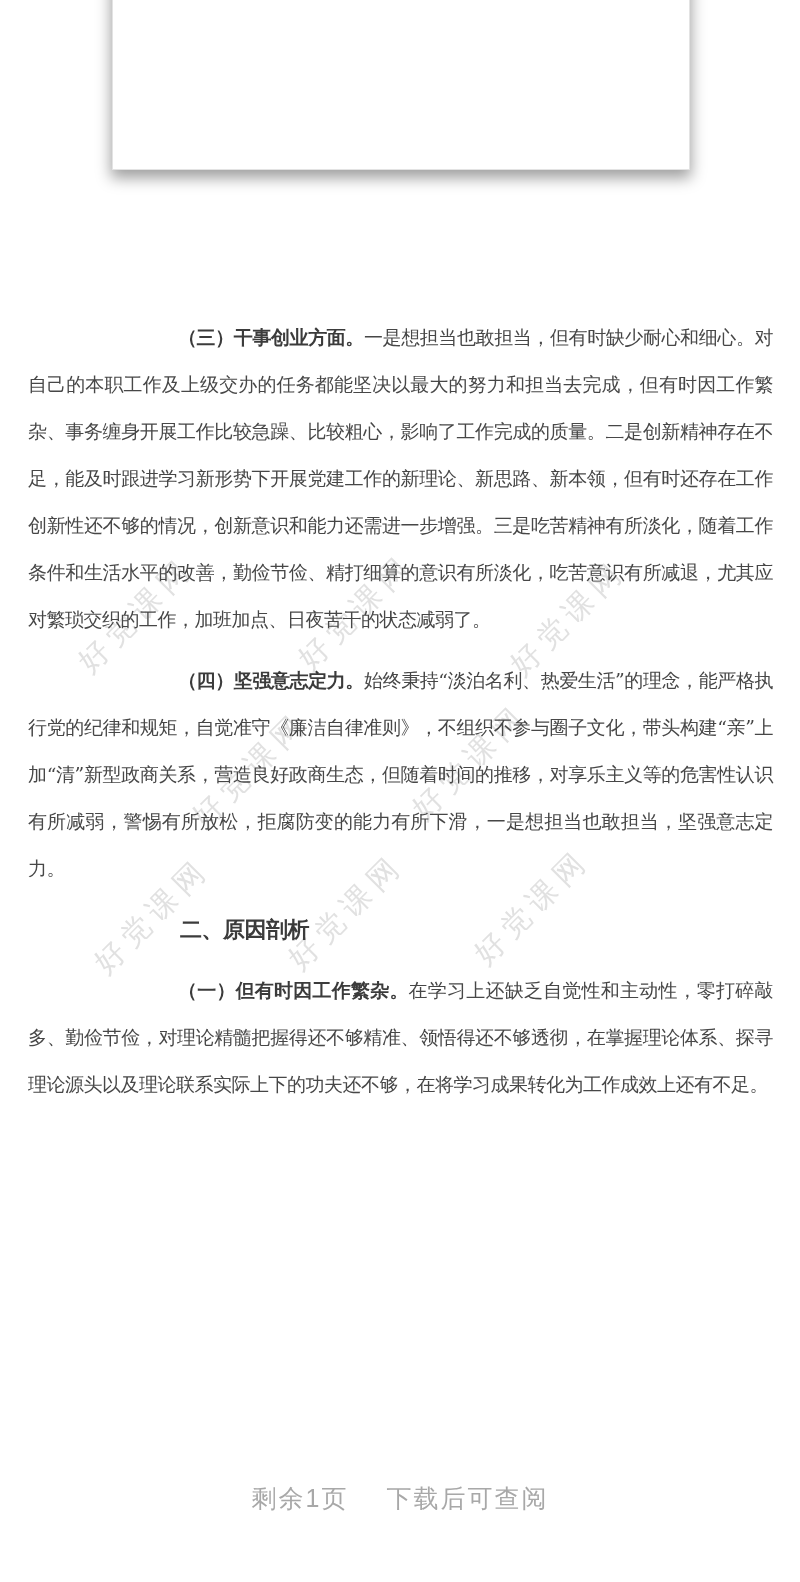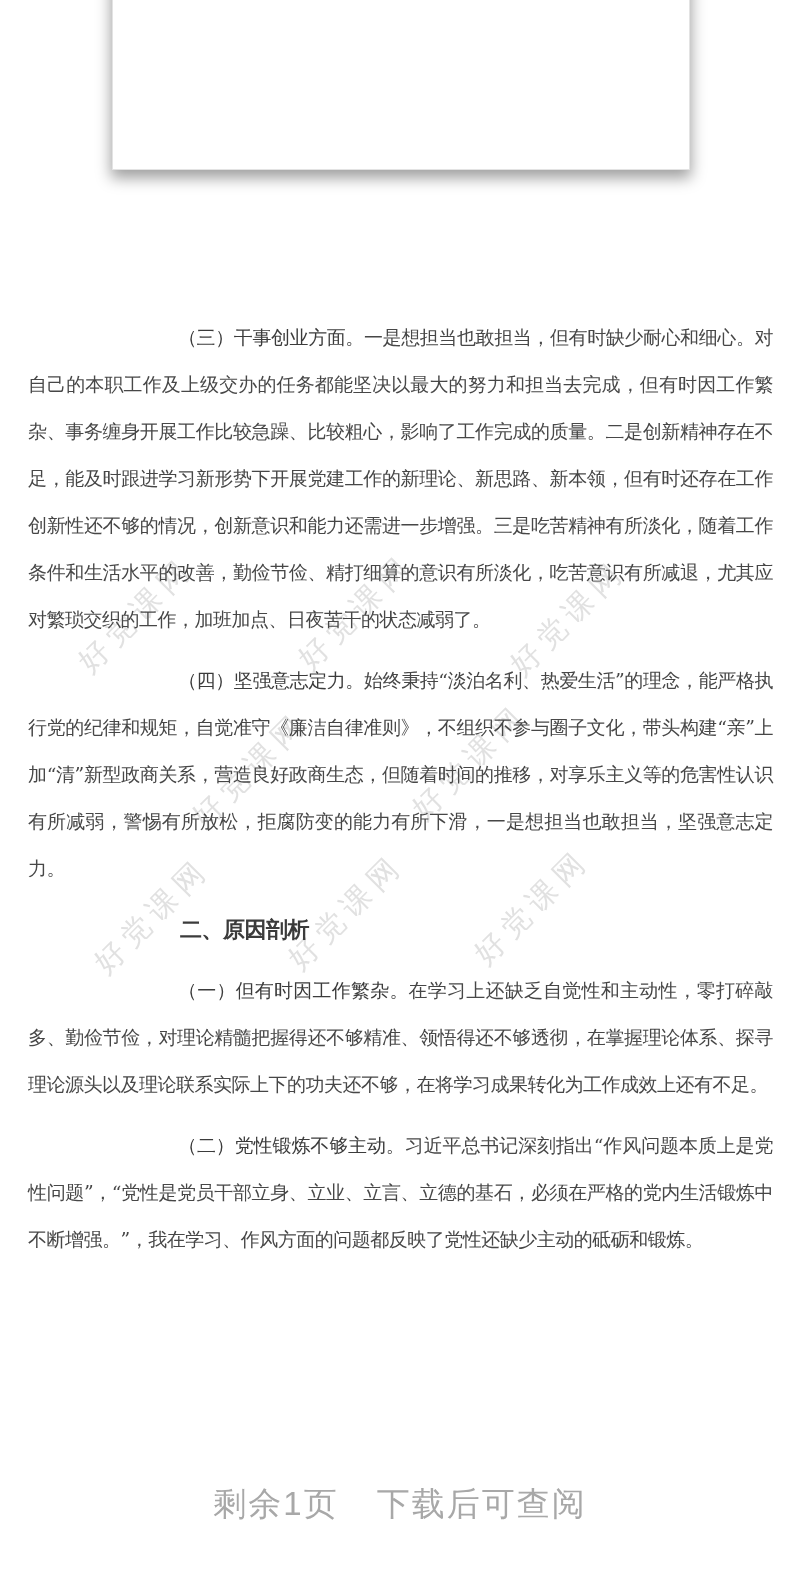--- a/index.html
+++ b/index.html
@@ -43,34 +43,34 @@
     position:absolute;
     left:28px;top:314px;
     width:745px;
     color:#474747;
     font-size:19px;
     line-height:47px;
     letter-spacing:-0.5px;
     text-align:justify;
   }
   .doc p{margin:0 0 14px 0;text-indent:150px;}
-  .doc .lead{font-weight:normal;color:#3b3b3b;}
+  .doc .lead{font-weight:bold;color:#3b3b3b;}
   .doc h3{
     margin:0 0 14px 0;
     font-size:22px;line-height:47px;
     font-weight:bold;color:#3b3b3b;
     text-indent:152px;
   }
   
   .footer-note{
     position:absolute;
     left:0;right:0;top:1482px;
     text-align:center;
     font-family:"Liberation Sans", sans-serif;
-    font-size:33px;
+    font-size:25px;
     color:#a8a8a8;
     letter-spacing:2px;
   }
   .footer-note .hint{margin-left:38px;}
 </style>
 </head>
 <body>
 
 <div class="stage">
 
@@ -90,21 +90,20 @@
   <div class="doc">
 
     <p><span class="lead">（三）干事创业方面。</span><span>一是想担当也敢担当，但有时缺少耐心和细心。对自己的本职工作及上级交办的任务都能坚决以最大的努力和担当去完成，但有时因工作繁杂、事务缠身开展工作比较急躁、比较粗心，影响了工作完成的质量。二是创新精神存在不足，能及时跟进学习新形势下开展党建工作的新理论、新思路、新本领，但有时还存在工作创新性还不够的情况，创新意识和能力还需进一步增强。三是吃苦精神有所淡化，随着工作条件和生活水平的改善，勤俭节俭、精打细算的意识有所淡化，吃苦意识有所减退，尤其应对繁琐交织的工作，加班加点、日夜苦干的状态减弱了。</span></p>
 
     <p><span class="lead">（四）坚强意志定力。</span><span>始终秉持“淡泊名利、热爱生活”的理念，能严格执行党的纪律和规矩，自觉准守《廉洁自律准则》，不组织不参与圈子文化，带头构建“亲”上加“清”新型政商关系，营造良好政商生态，但随着时间的推移，对享乐主义等的危害性认识有所减弱，警惕有所放松，拒腐防变的能力有所下滑，一是想担当也敢担当，坚强意志定力。</span></p>
 
     <h3>二、原因剖析</h3>
 
     <p><span class="lead">（一）但有时因工作繁杂。</span><span>在学习上还缺乏自觉性和主动性，零打碎敲多、勤俭节俭，对理论精髓把握得还不够精准、领悟得还不够透彻，在掌握理论体系、探寻理论源头以及理论联系实际上下的功夫还不够，在将学习成果转化为工作成效上还有不足。</span></p>
 
-    <p><span class="lead">（二）党性锻炼不够主动。</span><span>习近平总书记深刻指出“作风问题本质上是党性问题”，“党性是党员干部立身、立业、立言、立德的基石，必须在严格的党内生活锻炼中不断增强。”，我在学习、作风方面的问题都反映了党性还缺少主动的砥砺和锻炼。</span></p>
 
 
 
   </div>
 
   <div class="footer-note">
     <span>剩余1页</span><span class="hint">下载后可查阅</span>
   </div>
 
 </div>

